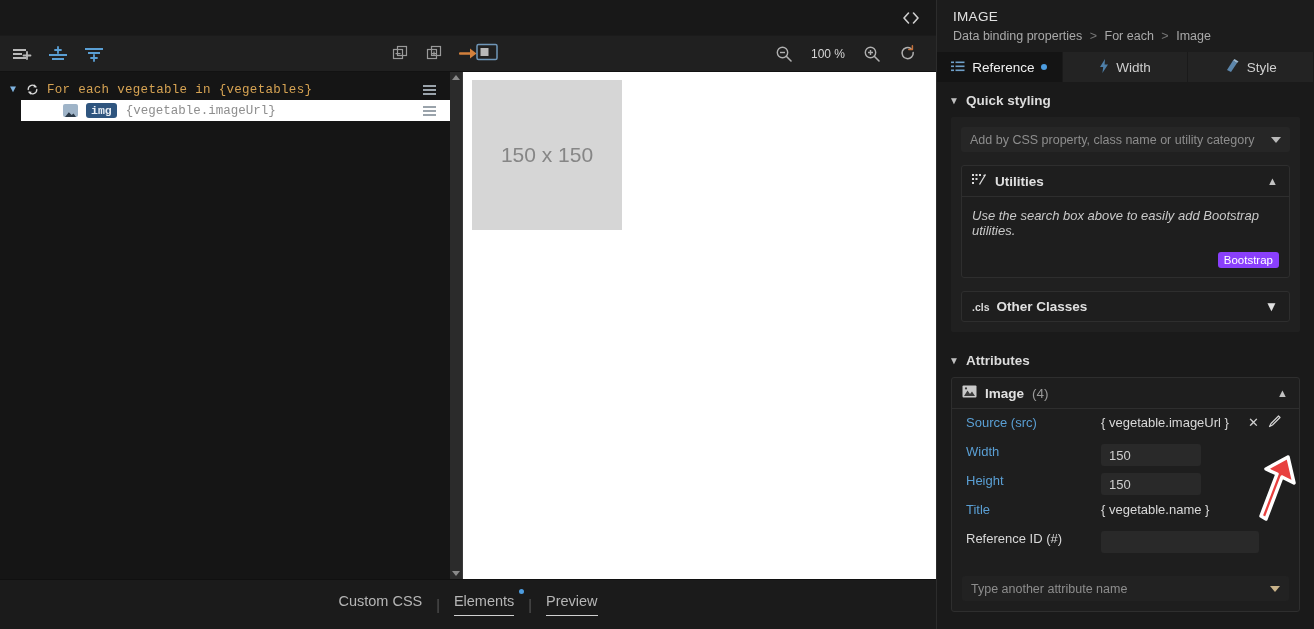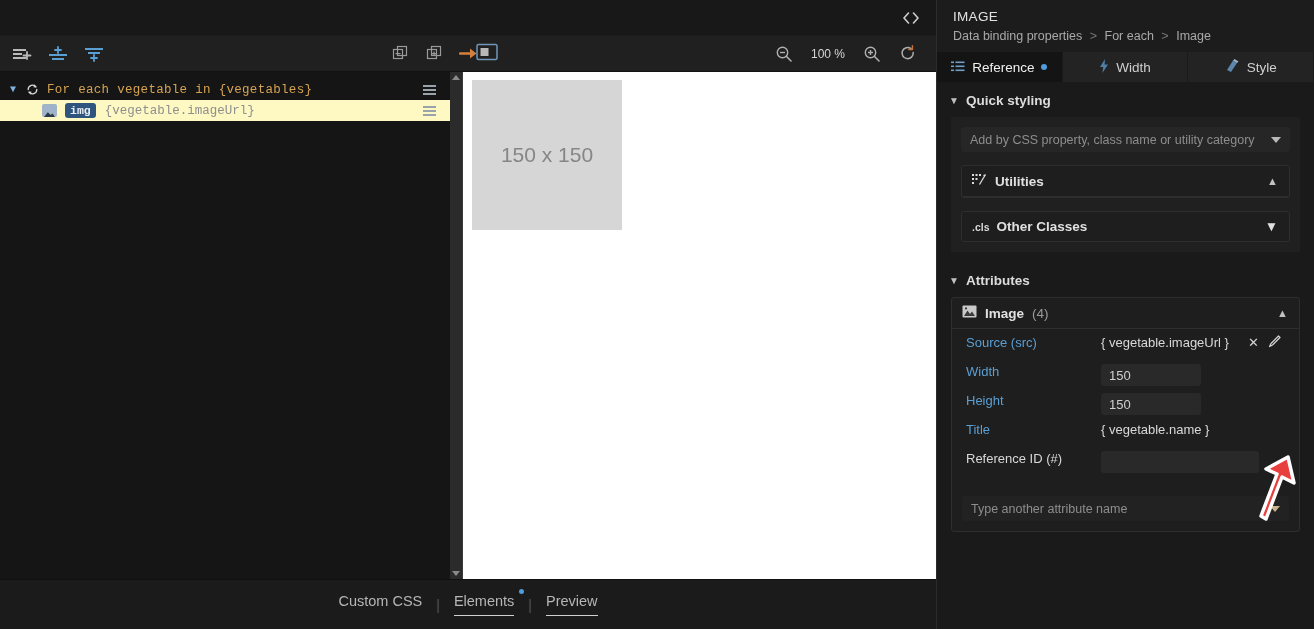--- a/index.html
+++ b/index.html
@@ -54,21 +54,21 @@
 
   .tree-panel {
     width: 450px; background: #151515;
     position: relative; overflow: hidden;
   }
   .tree-row {
     height: 21px; display: flex; align-items: center;
     font-family: "Liberation Mono", monospace; font-size: 12.5px;
     position: relative; cursor: pointer;
   }
-  .tree-row.selected { background: #fef9c3; }
+  .tree-row.selected { background: #ffffff; margin-left: 21px; }
   .tw-caret {
     width: 26px; display: flex; align-items: center; justify-content: center;
     color: #7fb3e0; font-size: 10px;
   }
   .tw-indent { width: 42px; }
   .loop-icon { color: #d8d8d8; font-size: 12px; margin-right: 8px; display:flex; }
   .tree-text-loop { color: #d6a353; letter-spacing: 0.3px; }
   .img-thumb {
     width: 15px; height: 13px; background: #9fb4c8; border-radius: 2px;
     position: relative; overflow: hidden; flex: none; margin-right: 8px;
@@ -455,20 +455,26 @@
                 <rect x="0" y="5" width="2" height="2" fill="#dcdcdc"></rect>
                   <rect x="3.5" y="5" width="2" height="2" fill="#dcdcdc"></rect>
                 <rect x="0" y="9" width="2" height="2" fill="#dcdcdc"></rect>
                 <path d="M13.5 1.5 L7.5 11.5" stroke="#dcdcdc" stroke-width="1.3"></path>
                 <path d="M13.5 1.5 L11 2 L12.6 4 Z" fill="#dcdcdc"></path>
               </svg>
             </span>
             <span>Utilities</span>
             <span class="hchev">▲</span>
           </div>
+          <div class="card-body">
+            <div class="hint">Use the search box above to easily add Bootstrap utilities.</div>
+            <div class="badge-row">
+              <span class="badge">Bootstrap</span>
+            </div>
+          </div>
         </div>
 
         <div class="simple-card" style="margin-top:13px;">
           <span class="cls-icon">.cls</span>
           <span>Other Classes</span>
           <span class="hchev" style="position:absolute;right:11px;">▼</span>
         </div>
       </div>
 
       <div class="section-head">

